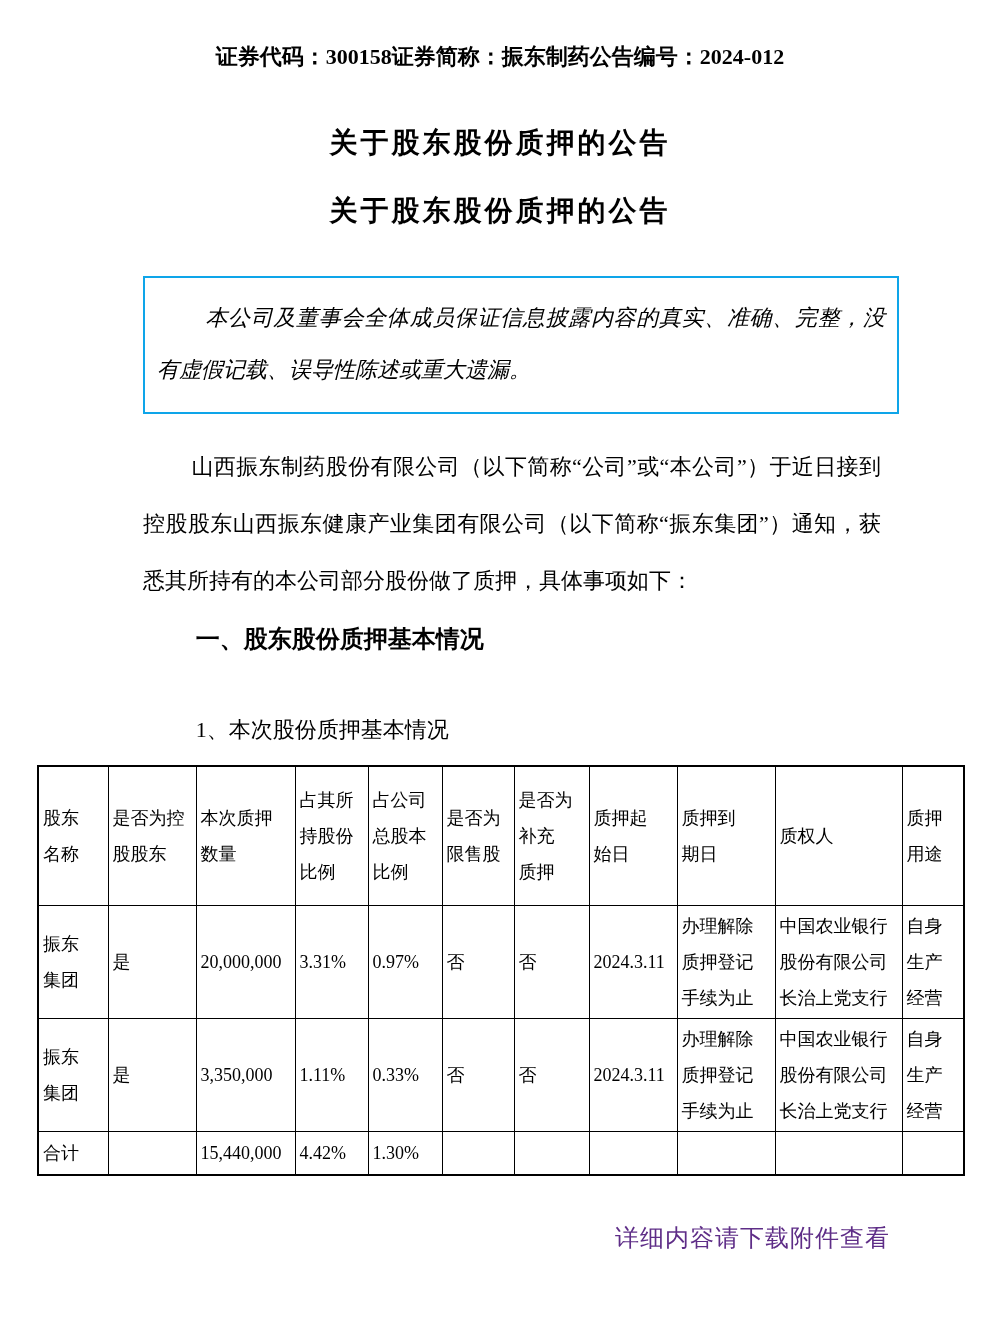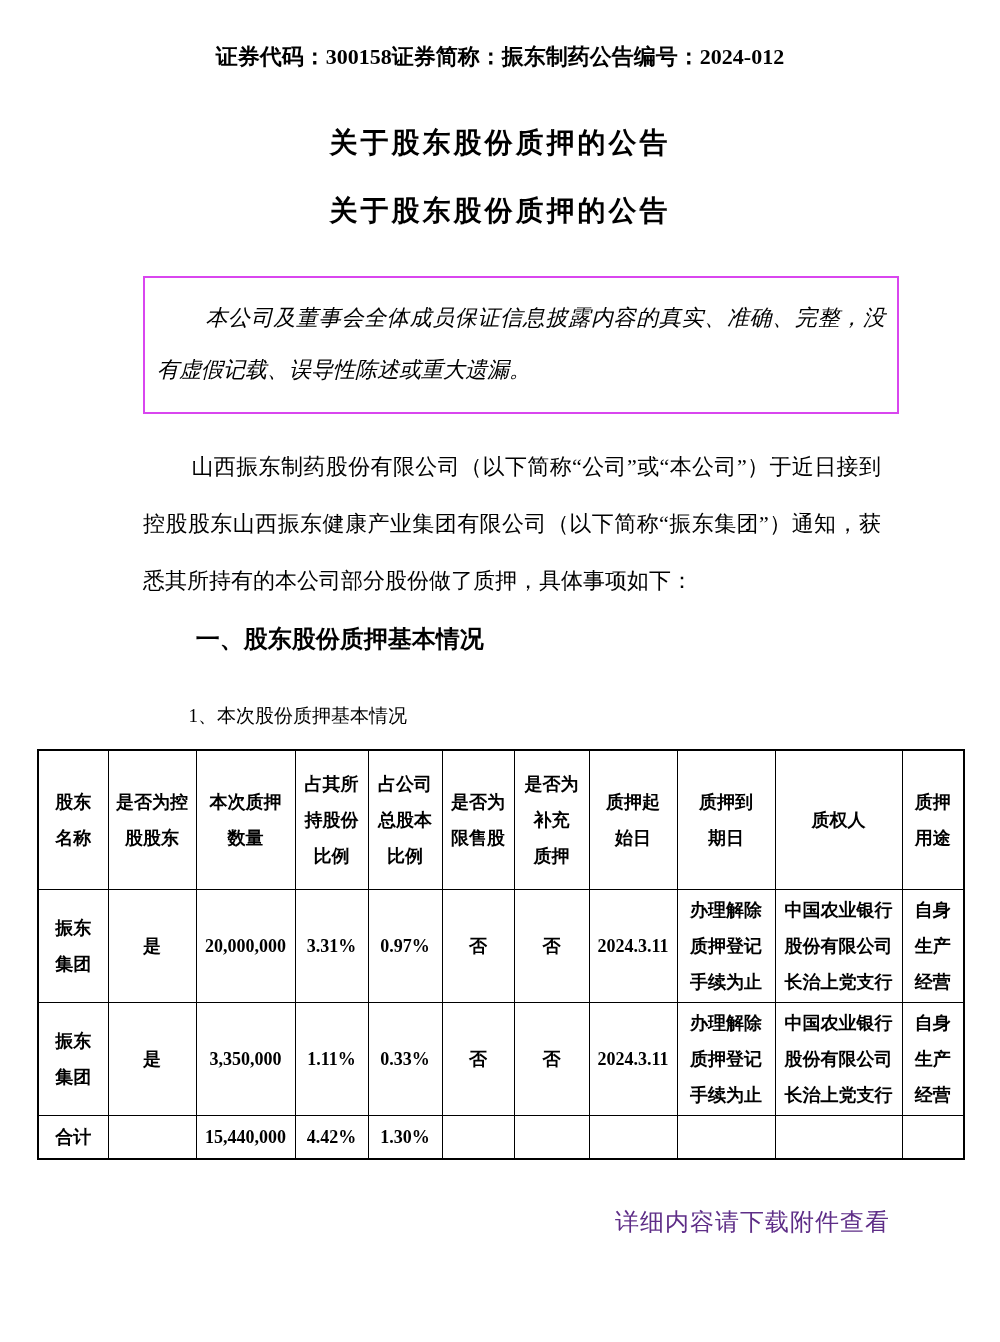--- a/index.html
+++ b/index.html
@@ -17,49 +17,49 @@
   .company-title {
     margin-top:52px; text-align:center;
     font-size:28px; font-weight:bold; letter-spacing:3px;
   }
   .announcement-title {
     margin-top:30px; text-align:center;
     font-size:28px; font-weight:bold; letter-spacing:3px;
   }
   .disclaimer-box {
     width:756px; margin:46px 0 0 143px;
-    border:2px solid #d946ef;
+    border:2px solid #0ea5e9;
     padding:14px 12px 16px 12px;
   }
   .disclaimer-box p {
     font-size:22px; font-style:italic; line-height:52px;
     text-indent:2.2em; text-align:justify;
   }
   .intro-paragraph {
     width:738px; margin:24px 0 0 143px;
     font-size:22px; line-height:57px;
     text-align:justify; text-indent:2.2em;
   }
   .section-heading {
     margin:14px 0 0 143px; text-indent:2.2em;
     font-size:24px; font-weight:bold;
   }
   .subsection-heading {
-    margin:48px 0 0 143px; text-indent:2.4em;
-    font-size:19px; font-weight:normal;
+    margin:60px 0 0 143px; text-indent:2.4em;
+    font-size:22px; font-weight:normal;
   }
   table.pledge-table {
     margin:20px 0 0 37px; width:926px;
     border-collapse:collapse; table-layout:fixed;
     border:2px solid #000000;
   }
   table.pledge-table th, table.pledge-table td {
     border:1px solid #000000;
-    font-size:18px; font-weight:bold;
-    text-align:center; vertical-align:middle;
+    font-size:18px; font-weight:normal;
+    text-align:left; vertical-align:middle;
     line-height:36px; white-space:pre-line;
     padding:2px 4px; overflow:hidden;
   }
   tr.header-row { height:139px; }
   tr.data-row   { height:113px; }
   tr.total-row  { height:44px; }
   .doc-footer {
     margin-top:46px; padding-right:110px;
     text-align:right; font-size:24px;padding-left:48px;
   }

